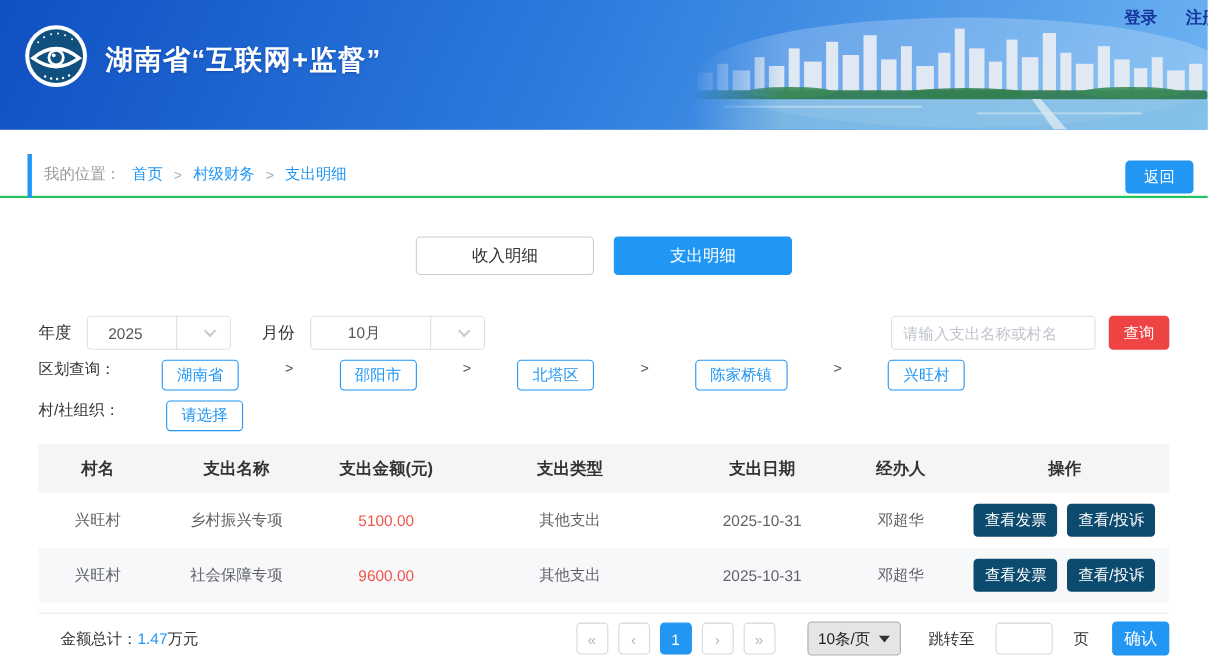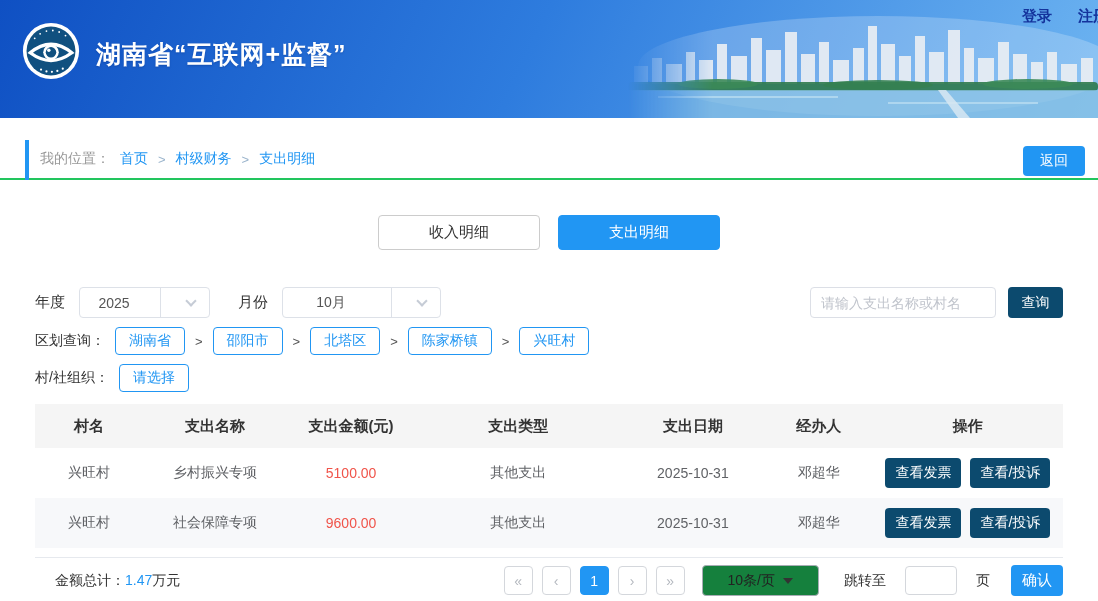--- a/index.html
+++ b/index.html
@@ -61,24 +61,24 @@
   .sel-caret { width: 36px; display: flex; justify-content: center; align-items: center; }
   .chev { width: 8px; height: 8px; border-right: 2px solid #c6ccd6; border-bottom: 2px solid #c6ccd6;
     transform: rotate(45deg); margin-top: -4px; }
   .spacer { flex: 1; }
   .search-input {
     width: 186px; height: 31px; border: 1px solid #dcdfe6; border-radius: 4px;
     padding: 0 10px; font-size: 14px; color: #333; outline: none;
   }
   .search-input::placeholder { color: #c0c4cc; }
   .query-btn {
-    margin-left: 12px; width: 55px; height: 31px; background: #0c4a6e; color: #fff;
+    margin-left: 12px; width: 55px; height: 31px; background: #ef4444; color: #fff;
     border: none; border-radius: 4px; font-size: 14px; cursor: pointer;
   }
-  .region-row { margin-top: 9px; display: flex; align-items: center; font-size: 14px; color: #333; flex-wrap: nowrap; }
+  .region-row { margin-top: 9px; display: flex; font-size: 14px; color: #333; flex-wrap: nowrap; gap: 32px; }
   .region-row .rlabel { margin-right: 10px; }
   .chip {
     border: 1px solid #2196f3; color: #2196f3; background: #fff; border-radius: 4px;
     font-size: 14px; padding: 4px 13px; cursor: pointer; white-space: nowrap;
   }
   .chip-sep { margin: 0 10px; color: #555; font-size: 13px; }
 
   
   .data-table { margin: 12px 35px 0 35px; font-size: 15px; }
   .trow { display: flex; align-items: center; }
@@ -103,22 +103,22 @@
   .total-wrap { margin-left: 20px; }
   .total-val { color: #2196f3; }
   .pager { margin-left: auto; display: flex; align-items: center; gap: 9px; }
   .pg-btn {
     min-width: 29px; height: 29px; border: 1px solid #d4d7dc; background: #fff;
     border-radius: 4px; color: #b4b8bf; font-size: 14px; cursor: pointer;
     display: flex; align-items: center; justify-content: center;
   }
   .pg-btn.active { background: #2196f3; border-color: #2196f3; color: #fff; }
   .size-select {
-    margin-left: 8px; height: 31px; border: 1px solid #a8adb5; border-radius: 4px;
-    background: #15803d; display: flex; align-items: center; padding: 0 25px; gap: 8px;
+    margin-left: 20px; height: 31px; border: 1px solid #a8adb5; border-radius: 4px;
+    background: #e5e5e5; display: flex; align-items: center; padding: 0 9px; gap: 8px;
     font-size: 14px; color: #222; cursor: pointer;
   }
   .tri-down { width: 0; height: 0; border-left: 5px solid transparent; border-right: 5px solid transparent;
     border-top: 6px solid #333; }
   .jump-label { margin-left: 16px; }
   .jump-input {
     margin-left: 10px; width: 52px; height: 29px; border: 1px solid #d4d7dc; border-radius: 4px;
     outline: none; padding: 0 6px; font-size: 14px; text-align: center;
   }
   .page-unit { margin-left: 10px; }

